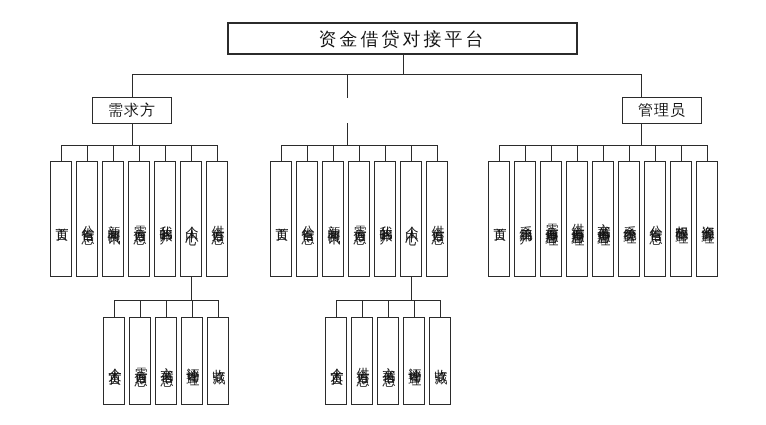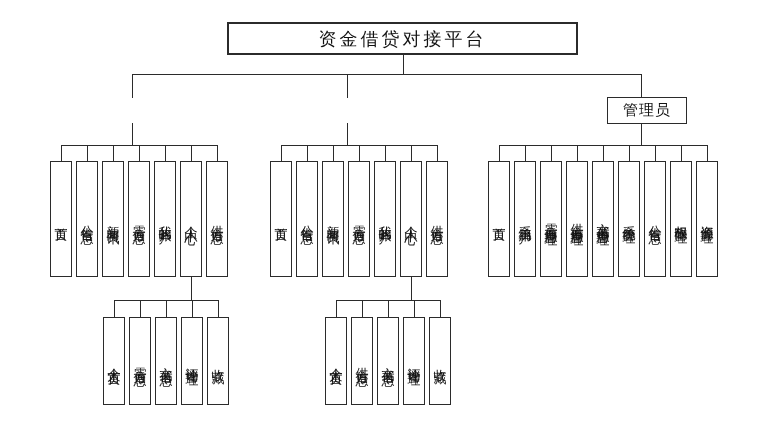--- a/index.html
+++ b/index.html
@@ -13,20 +13,21 @@
     overflow: hidden;
   }
   .node {
     position: absolute;
     box-sizing: border-box;
     border: 1px solid #2b2b2b;
     background: #ffffff;
     display: flex;
     align-items: center;
     justify-content: center;
+    font-family: Liberation Mono, monospace;
   }
   .line { position: absolute; background: #2b2b2b; }
   .title-node {
     left: 227px; top: 22px; width: 351px; height: 33px;
     border-width: 2px;
     font-size: 18px;
     letter-spacing: 3px;
   }
   .h-label { font-size: 15px; letter-spacing: 1px; white-space: nowrap; }
   .v-label {
@@ -41,20 +42,23 @@
 </head>
 <body>
 
 <div id="stage">
   <div class="node title-node">
     <span>资金借贷对接平台</span>
   </div>
 <div class="line" style="left: 403px; top: 55px; width: 1px; height: 20px;"></div>
     <div class="line" style="left: 132px; top: 74px; width: 510px; height: 1px;"></div>
     <div class="line" style="left: 132px; top: 74px; width: 1px; height: 24px;"></div>
+    <div class="node" style="left: 92px; top: 97px; width: 80px; height: 27px;">
+      <span class="h-label">需求方</span>
+    </div>
     <div class="line" style="left: 132px; top: 123px; width: 1px; height: 23px;"></div>
     <div class="line" style="left: 61px; top: 145px; width: 157px; height: 1px;"></div>
     <div class="line" style="left: 61px; top: 145px; width: 1px; height: 17px;"></div>
     <div class="node" style="left: 50px; top: 161px; width: 22px; height: 116px;">
       <span class="v-label">首页</span>
     </div>
     <div class="line" style="left: 87px; top: 145px; width: 1px; height: 17px;"></div>
     <div class="node" style="left: 76px; top: 161px; width: 22px; height: 116px;">
       <span class="v-label">公告信息</span>
     </div>
@@ -147,21 +151,21 @@
     </div>
     <div class="line" style="left: 414px; top: 300px; width: 1px; height: 18px;"></div>
     <div class="node" style="left: 403px; top: 317px; width: 22px; height: 88px;">
       <span class="v-label">评论管理</span>
     </div>
     <div class="line" style="left: 440px; top: 300px; width: 1px; height: 18px;"></div>
     <div class="node" style="left: 429px; top: 317px; width: 22px; height: 88px;">
       <span class="v-label">收藏</span>
     </div>
     <div class="line" style="left: 641px; top: 74px; width: 1px; height: 24px;"></div>
-    <div class="node" style="left: 607px; top: 97px; width: 80px; height: 27px;">
+    <div class="node" style="left: 622px; top: 97px; width: 80px; height: 27px;">
       <span class="h-label">管理员</span>
     </div>
     <div class="line" style="left: 641px; top: 123px; width: 1px; height: 23px;"></div>
     <div class="line" style="left: 499px; top: 145px; width: 209px; height: 1px;"></div>
     <div class="line" style="left: 499px; top: 145px; width: 1px; height: 17px;"></div>
     <div class="node" style="left: 488px; top: 161px; width: 22px; height: 116px;">
       <span class="v-label">首页</span>
     </div>
     <div class="line" style="left: 525px; top: 145px; width: 1px; height: 17px;"></div>
     <div class="node" style="left: 514px; top: 161px; width: 22px; height: 116px;">

